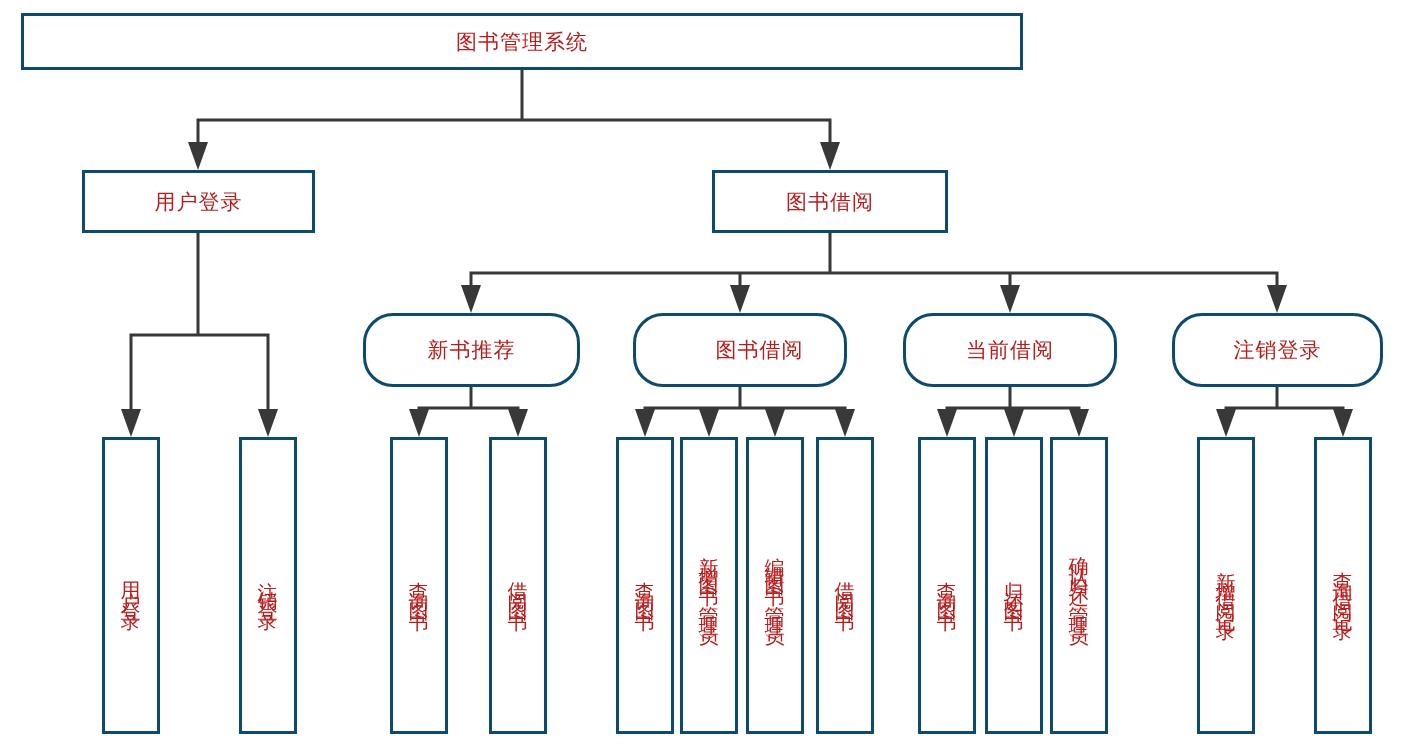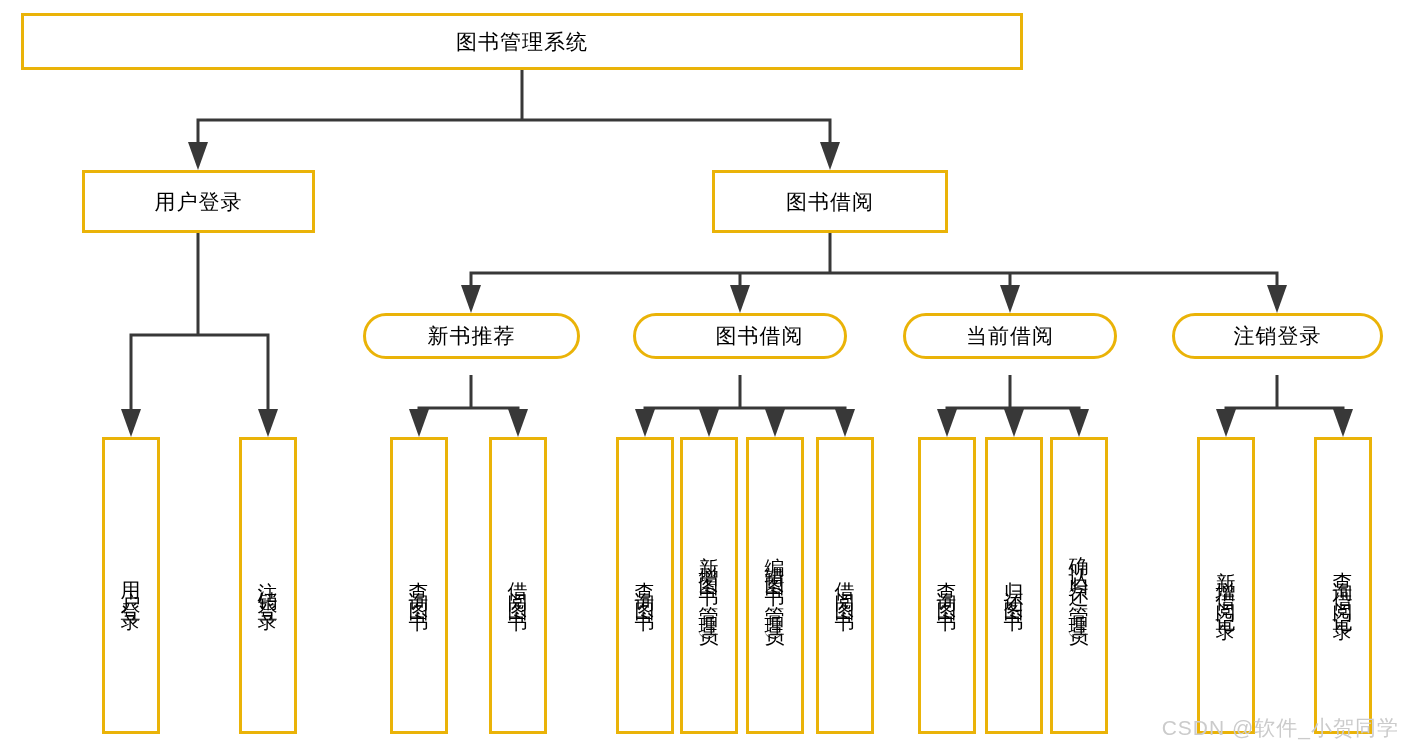--- a/index.html
+++ b/index.html
@@ -7,37 +7,37 @@
     position:relative;
     width:1405px;height:747px;
     background:#fff;
     font-family:"Liberation Sans", sans-serif;
     overflow:hidden;
   }
   #connector-svg{position:absolute;left:0;top:0;z-index:1;}
   .box{
     position:absolute;
     box-sizing:border-box;
-    border:3px solid #eab308;
+    border:3px solid #0c4a6e;
     background:#fff;
     display:flex;
     align-items:center;
     justify-content:center;
-    color:#000000;
+    color:#b91c1c;
     z-index:2;
   }
   .h-label{
     font-size:21px;
     letter-spacing:1px;
     white-space:nowrap;
   }
   .box.root{left:21px;top:13px;width:1002px;height:57px;}
   .box.lvl2a{left:82px;top:170px;width:233px;height:63px;}
   .box.lvl2b{left:712px;top:170px;width:236px;height:63px;}
-  .box.lvl3{top:313px;height:46px;border-radius:30px;}
+  .box.lvl3{top:313px;height:74px;border-radius:30px;}
   .box.l3a{left:363px;width:217px;}
   .box.l3b{left:633px;width:214px;padding-left:39px;}
   .box.l3c{left:903px;width:214px;}
   .box.l3d{left:1172px;width:211px;}
   .box.leaf{top:437px;height:297px;width:58px;}
   .v-label{
     writing-mode:vertical-rl;
     font-size:20px;
     letter-spacing:10px;
     line-height:1;
@@ -159,15 +159,14 @@
   <div class="box leaf leaf11">
     <span class="v-label">确认归还（管理员）</span>
   </div>
   <div class="box leaf leaf12">
     <span class="v-label">新增借阅记录</span>
   </div>
   <div class="box leaf leaf13">
     <span class="v-label">查询借阅记录</span>
   </div>
 
-  <div id="watermark">CSDN @软件_小贺同学</div>
 
 </div>
 
 </body></html>

